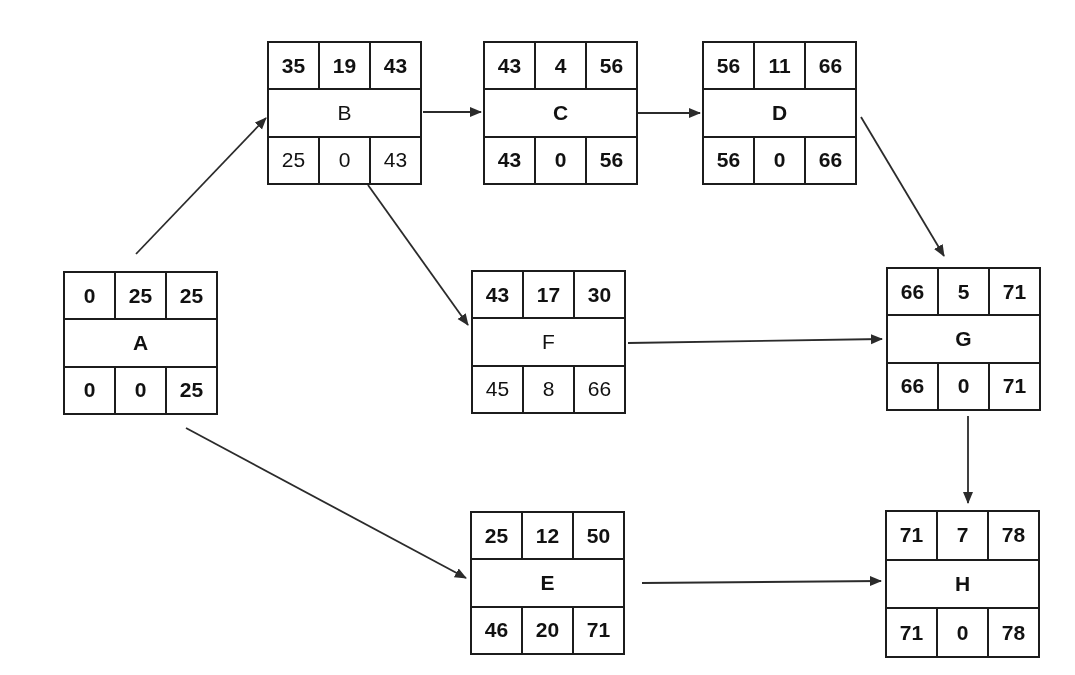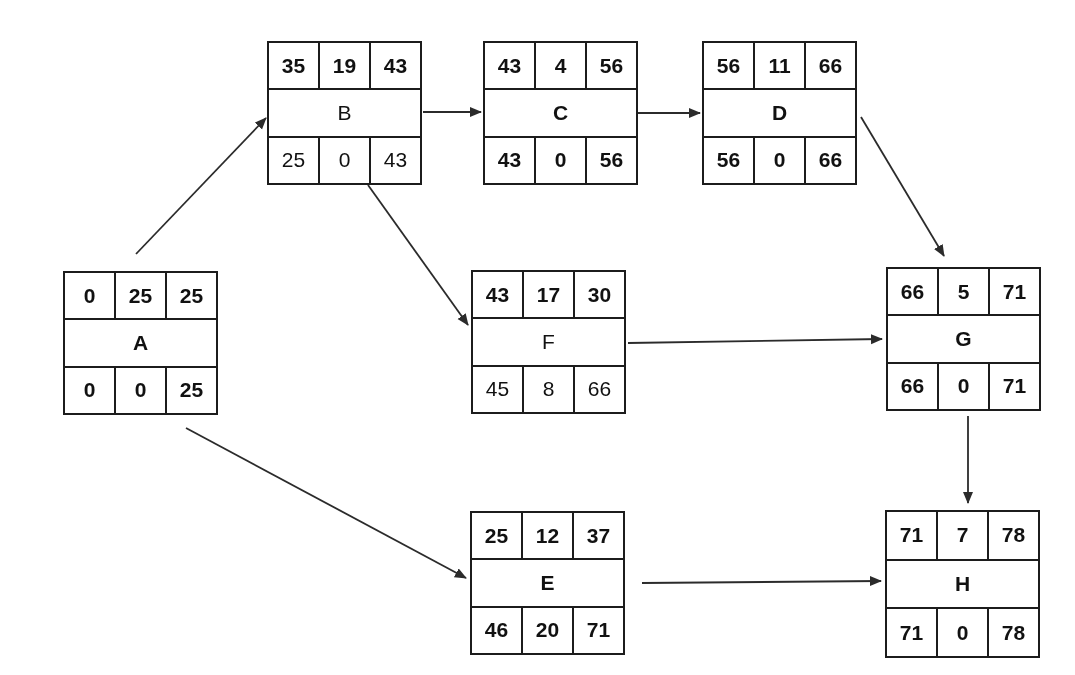--- a/index.html
+++ b/index.html
@@ -163,21 +163,21 @@
       <div class="ncell">66</div>
       <div class="ncell">0</div>
       <div class="ncell">71</div>
     </div>
   </div>
 
   <div class="node" style="left:470px;top:511px;">
     <div class="nrow">
       <div class="ncell">25</div>
       <div class="ncell">12</div>
-      <div class="ncell">37</div>
+      <div class="ncell">50</div>
     </div>
     <div class="nrow">
       <div class="ncell">E</div>
     </div>
     <div class="nrow">
       <div class="ncell">46</div>
       <div class="ncell">20</div>
       <div class="ncell">71</div>
     </div>
   </div>

